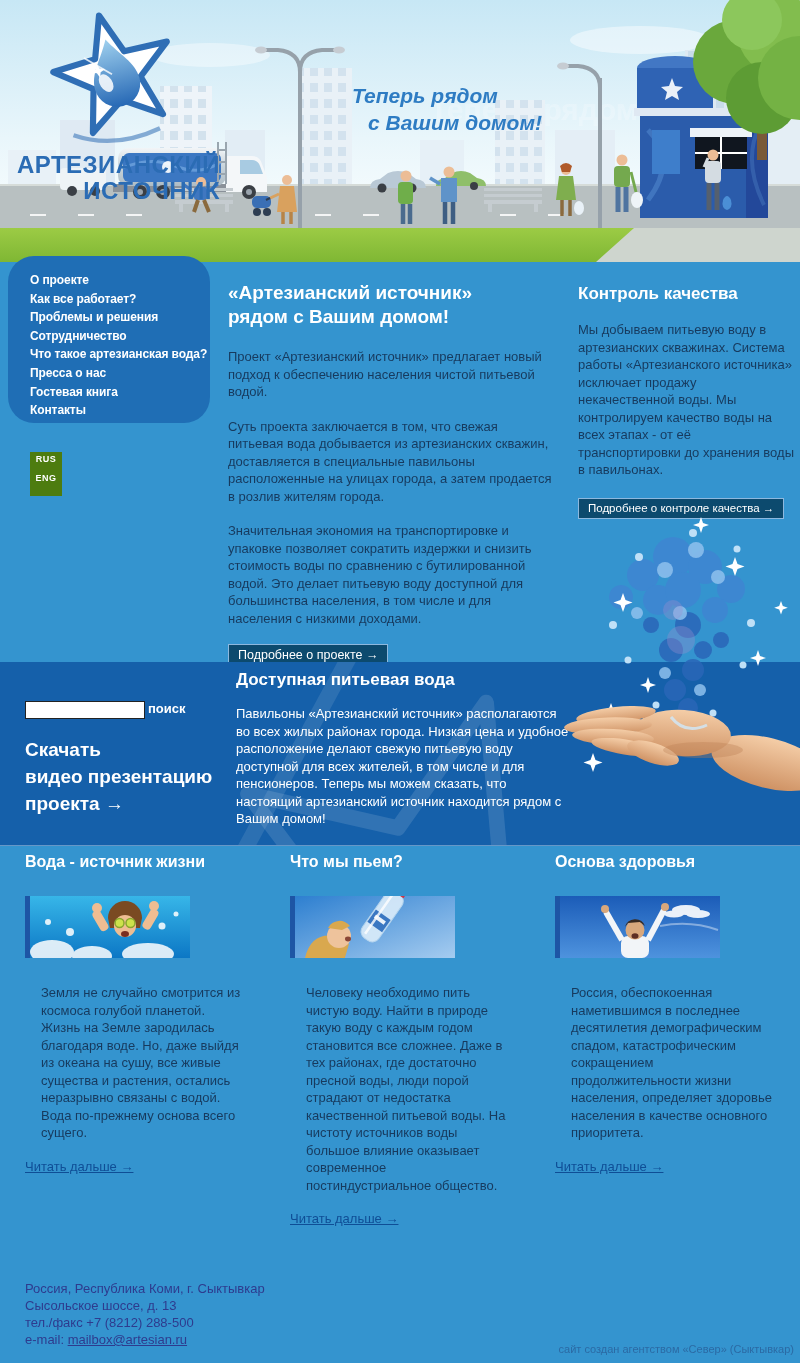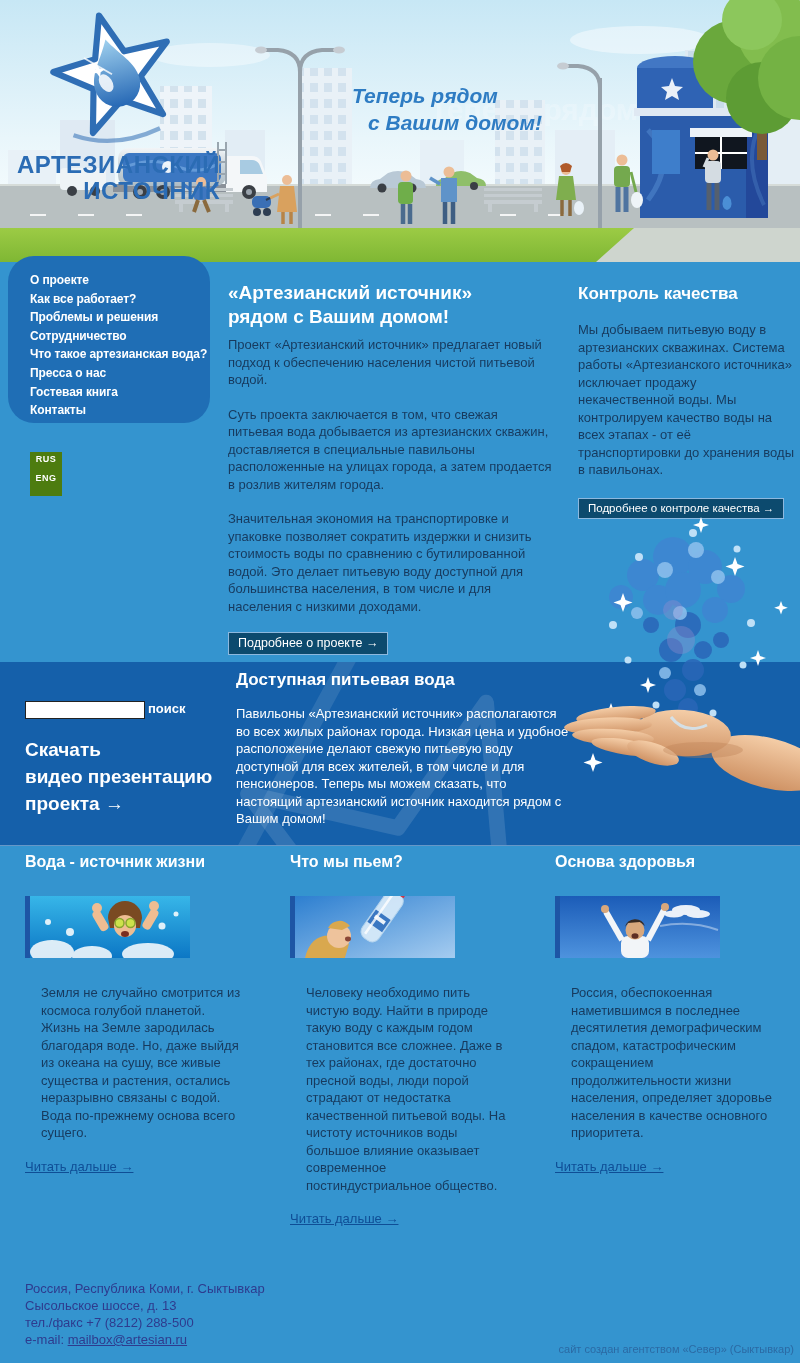--- a/index.html
+++ b/index.html
@@ -20,21 +20,21 @@
   
   .menu{position:absolute;left:8px;top:256px;width:202px;height:167px;background:#1f6eb5;
         border-radius:26px;padding:15px 0 0 22px;box-sizing:border-box;}
   .menu a{display:block;color:#fff;font-weight:bold;font-size:12px;line-height:18.6px;
           text-decoration:none;letter-spacing:-.1px;white-space:nowrap;}
   .lang-btn{position:absolute;left:30px;width:32px;height:25px;background:#4d7c0f;color:#fff;
             font-size:9px;font-weight:bold;text-align:center;line-height:15px;letter-spacing:.5px;cursor:pointer;}
   .lang-rus{top:452px;} .lang-eng{top:471px;}
   
   .intro{position:absolute;left:228px;top:281px;width:327px;}
-  .intro h1{font-size:19px;line-height:24px;color:#fff;margin:0 0 7px;font-weight:bold;}
+  .intro h1{font-size:19px;line-height:24px;color:#fff;margin:0 0 19px;font-weight:bold;}
   .intro p{font-size:13px;line-height:17.5px;color:#173a5e;margin:0 0 17px;}
   .btn{display:inline-block;background:#0c4a6e;border:1px solid #8db8de;color:#fff;
        font-size:12.5px;padding:3px 9px 4px;text-decoration:none;cursor:pointer;}
   
   .quality{position:absolute;left:578px;top:284px;width:218px;}
   .quality h2{font-size:17px;color:#fff;margin:0 0 17px;font-weight:bold;}
   .quality p{font-size:13px;line-height:17.5px;color:#173a5e;margin:0 0 19px;}
   .quality .btn{font-size:11.5px;}
   
   .search-input{position:absolute;left:25px;top:701px;width:112px;height:16px;border:1px solid #222;

